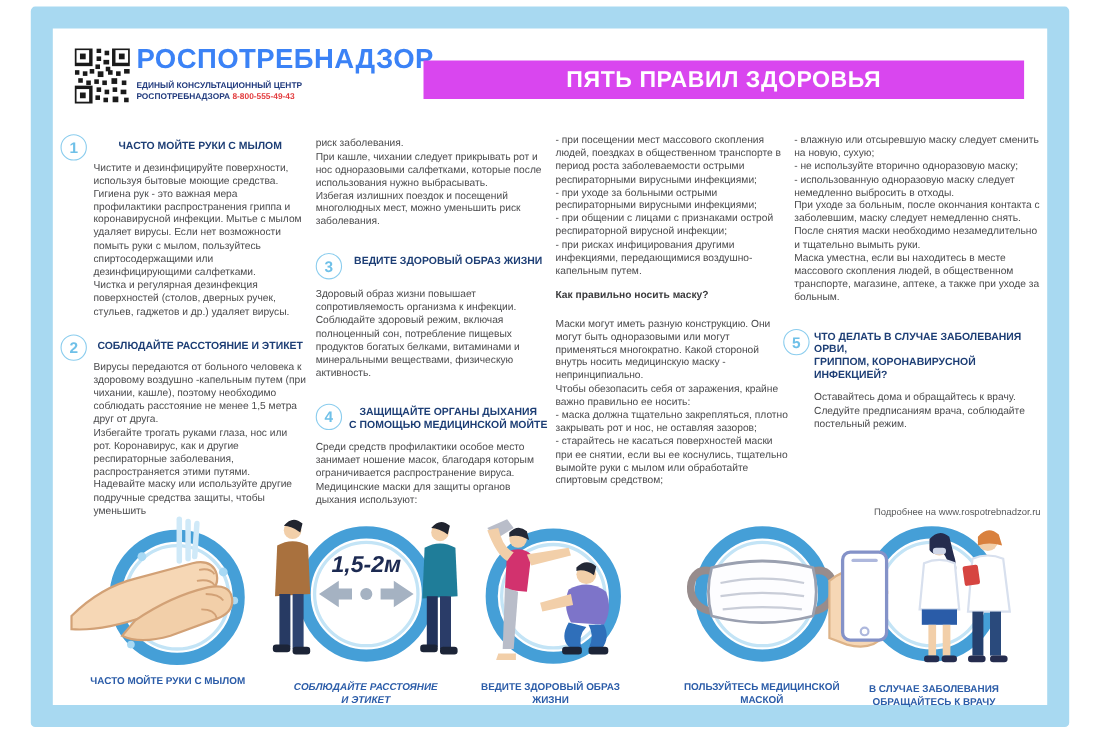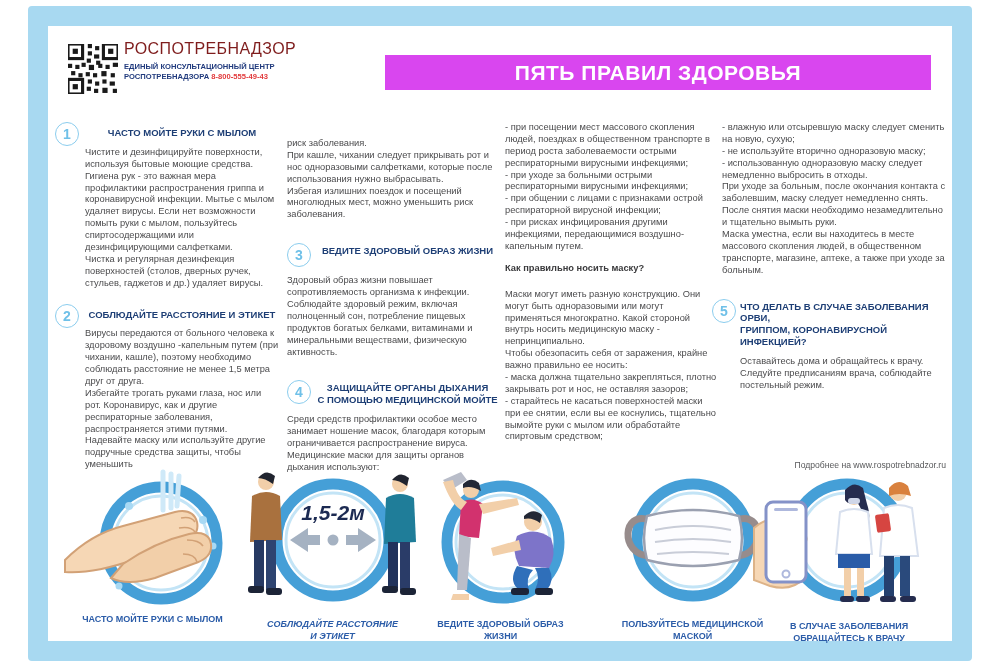--- a/index.html
+++ b/index.html
@@ -5,21 +5,21 @@
   * { margin:0; padding:0; box-sizing:border-box; }
   html,body { background:#fff; }
   body { font-family:"Liberation Sans", sans-serif; }
   .page { position:relative; width:1000px; height:667px; background:#fff; overflow:hidden; }
   .frame { position:absolute; left:28px; right:28px; top:6px; bottom:6px;
            border:20px solid #a8d9f1; border-radius:4px; background:#fff; }
 
   
   .qr { position:absolute; left:68px; top:44px; width:50px; height:50px; }
   .logo-block { position:absolute; left:124px; top:40px; width:210px; }
-  .logo-title { font-size:16px; font-weight:normal; color:#7f1d1d; letter-spacing:.4px; }
+  .logo-title { font-size:25px; font-weight:bold; color:#3b82f6; letter-spacing:.4px; }
   .logo-sub { margin-top:4px; font-size:7.6px; font-weight:bold; color:#203a7d; line-height:1.35; }
   .logo-sub .phone { color:#e23a3c; }
   .banner { position:absolute; left:385px; top:55px; width:546px; height:35px;
             background:#d946ef; color:#fff; font-weight:bold; font-size:21px;
             letter-spacing:.5px; text-align:center; line-height:35px; }
 
   
   .col { position:absolute; top:122px; }
   .col1 { left:55px; width:224px; }
   .col2 { left:287px; width:211px; }
@@ -129,21 +129,21 @@
       <div class="rtext">
         <div class="heading">СОБЛЮДАЙТЕ РАССТОЯНИЕ И ЭТИКЕТ</div>
         <div class="body">Вирусы передаются от больного человека к здоровому воздушно -капельным путем (при чихании, кашле), поэтому необходимо соблюдать расстояние не менее 1,5 метра друг от друга.
 Избегайте трогать руками глаза, нос или рот. Коронавирус, как и другие респираторные заболевания, распространяется этими путями.
 Надевайте маску или используйте другие подручные средства защиты, чтобы уменьшить</div>
       </div>
     </div>
   </div>
 
   <div class="col col2">
-    <div class="body" style="margin-top:16px">риск заболевания.
+    <div class="body" style="margin-top:3px">риск заболевания.
 При кашле, чихании следует прикрывать рот и нос одноразовыми салфетками, которые после использования нужно выбрасывать.
 Избегая излишних поездок и посещений многолюдных мест, можно уменьшить риск заболевания.</div>
     <div class="headrow mt22">
       <div class="gutter">
           <div class="numc">3</div>
         </div>
       <div class="heading">ВЕДИТЕ ЗДОРОВЫЙ ОБРАЗ ЖИЗНИ</div>
     </div>
     <div class="body">Здоровый образ жизни повышает сопротивляемость организма к инфекции. Соблюдайте здоровый режим, включая полноценный сон, потребление пищевых продуктов богатых белками, витаминами и минеральными веществами, физическую активность.</div>
     <div class="headrow mt22">

